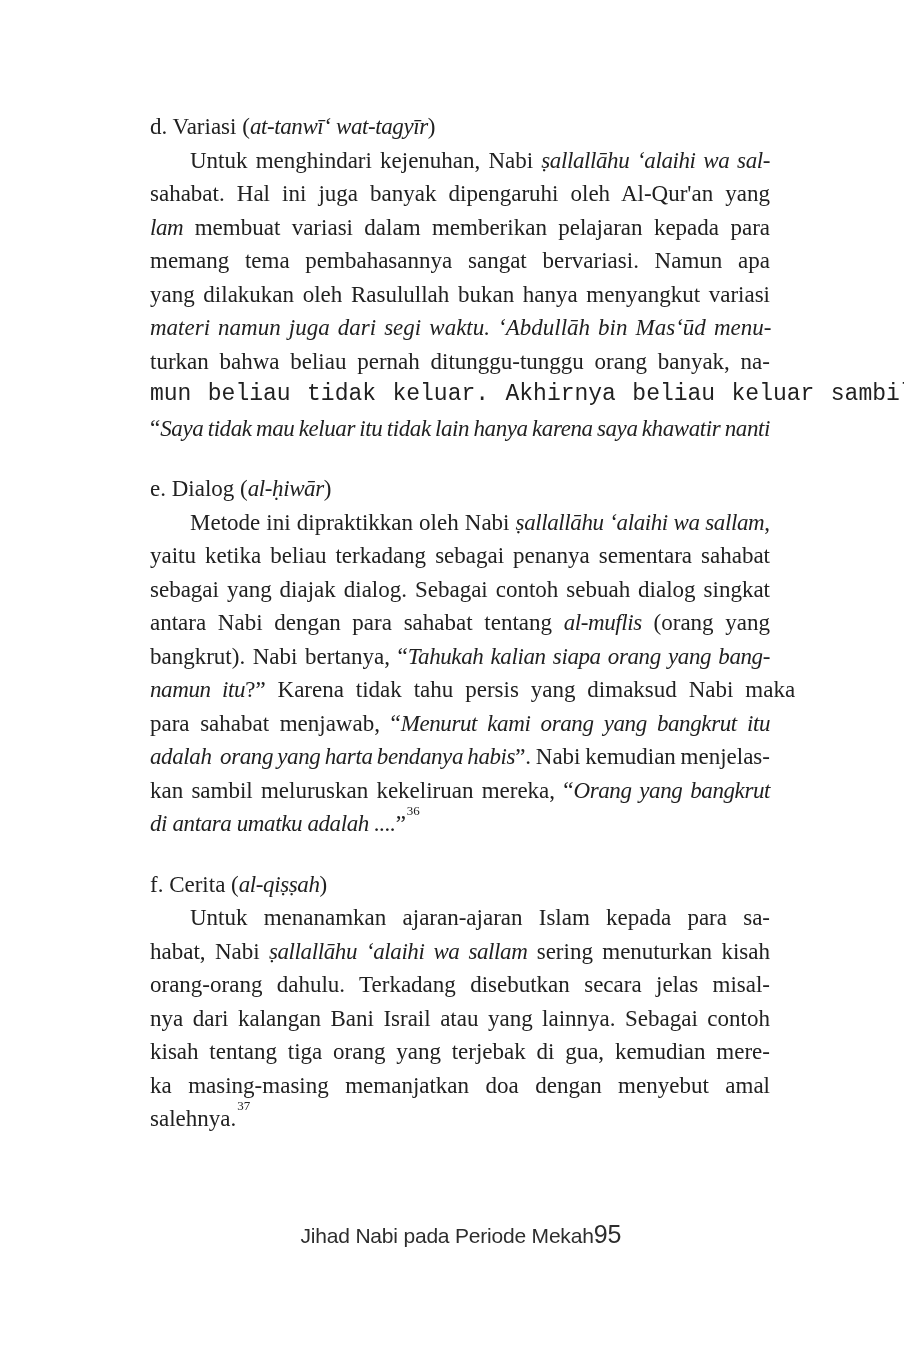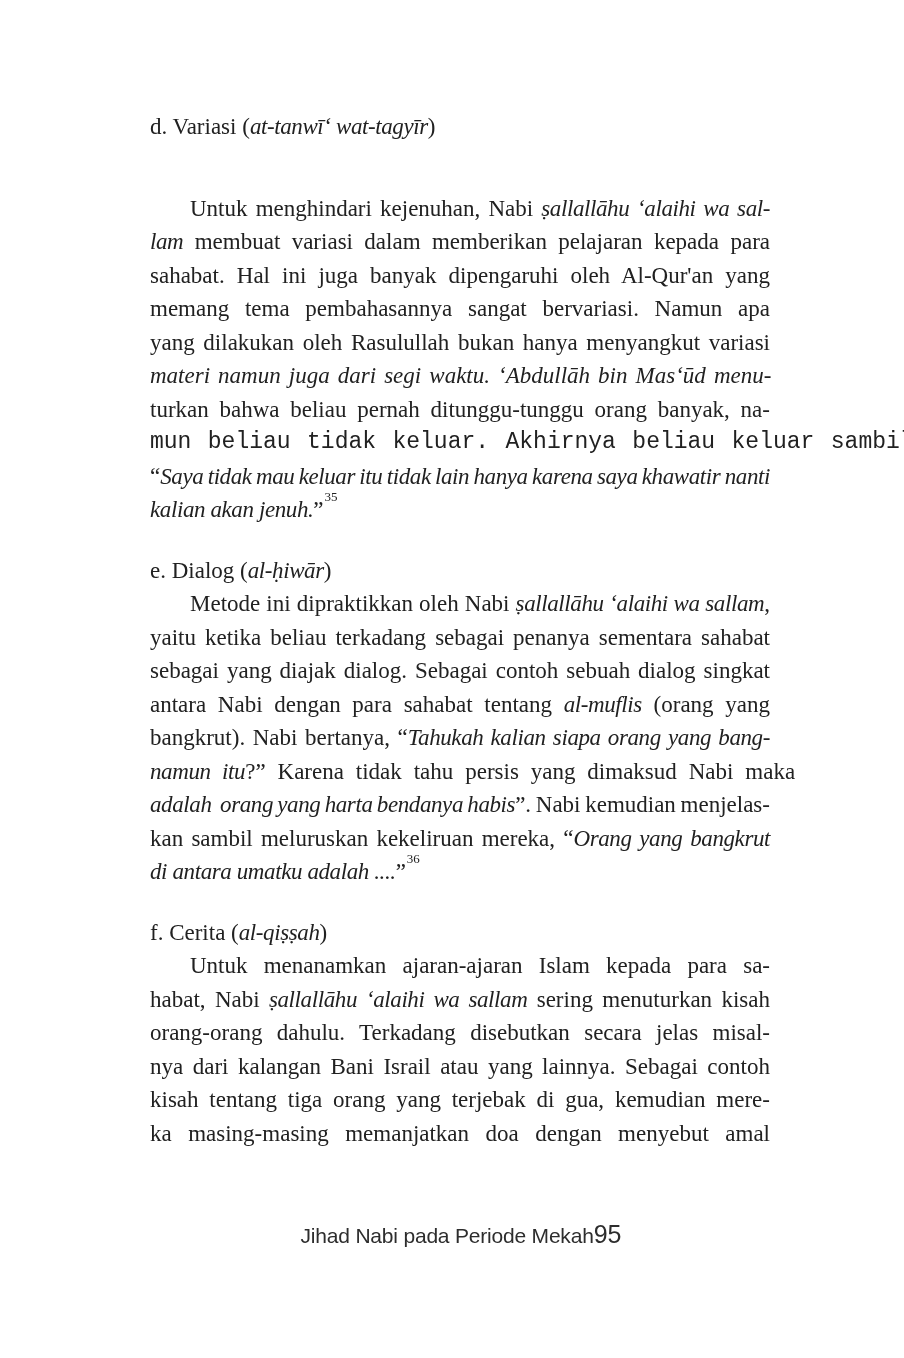--- a/index.html
+++ b/index.html
@@ -52,55 +52,56 @@
   .footer .title { font-size: 21px; letter-spacing: -0.2px; }
   .footer .pagenum { font-size: 25px; }
 </style>
 </head>
 <body>
 
 <div class="content" id="content">
     <div class="section">
       <div class="heading"><span>d. Variasi (</span><span class="it">at-tanwī‘ wat-tagyīr</span><span>)</span></div>
       <div class="para">
-        <div class="line indent" style="word-spacing: 2.39px; margin-top: 48px;"><span>Untuk menghindari kejenuhan, Nabi </span><span class="it">ṣallallāhu ‘alaihi wa sal-</span></div>
+        <div class="line indent" style="word-spacing: 2.39px;"><span>Untuk menghindari kejenuhan, Nabi </span><span class="it">ṣallallāhu ‘alaihi wa sal-</span></div>
+        <div class="line" style="word-spacing: 6.32px;"><span>sahabat. Hal ini juga banyak dipengaruhi oleh Al-Qur'an yang</span></div>
         <div class="line" style="word-spacing: 5.63px;"><span class="it">lam</span><span> membuat variasi dalam memberikan pelajaran kepada para</span></div>
-        <div class="line" style="word-spacing: 6.32px;"><span>sahabat. Hal ini juga banyak dipengaruhi oleh Al-Qur'an yang</span></div>
         <div class="line" style="word-spacing: 9.98px;"><span>memang tema pembahasannya sangat bervariasi. Namun apa</span></div>
         <div class="line" style="word-spacing: 2.89px;"><span>yang dilakukan oleh Rasulullah bukan hanya menyangkut variasi</span></div>
         <div class="line" style="word-spacing: 2.32px; font-style: italic;"><span>materi namun juga dari segi waktu. ‘Abdullāh bin Mas‘ūd menu-</span></div>
         <div class="line" style="word-spacing: 4.99px;"><span>turkan bahwa beliau pernah ditunggu-tunggu orang banyak, na-</span></div>
         <div class="line" style="word-spacing: 2.61px; font-family: Liberation Mono, monospace;"><span>mun beliau tidak keluar. Akhirnya beliau keluar sambil bersabda,</span></div>
         <div class="line" style="word-spacing: -1.04px;"><span>“</span><span class="it">Saya tidak mau keluar itu tidak lain hanya karena saya khawatir nanti</span></div>
-        <div class="line last"><span class="it">kalian akan jenuh.</span><span>”</span><sup class="fn">35</sup></div>
       </div>
     </div>
     <div class="section">
       <div class="heading"><span>e. Dialog (</span><span class="it">al-ḥiwār</span><span>)</span></div>
       <div class="para">
         <div class="line indent" style="word-spacing: 0.35px;"><span>Metode ini dipraktikkan oleh Nabi </span><span class="it">ṣallallāhu ‘alaihi wa sallam</span><span>,</span></div>
         <div class="line" style="word-spacing: 3.27px;"><span>yaitu ketika beliau terkadang sebagai penanya sementara sahabat</span></div>
         <div class="line" style="word-spacing: 2.21px;"><span>sebagai yang diajak dialog. Sebagai contoh sebuah dialog singkat</span></div>
         <div class="line" style="word-spacing: 5.94px;"><span>antara Nabi dengan para sahabat tentang </span><span class="it">al-muflis</span><span> (orang yang</span></div>
         <div class="line" style="word-spacing: 1.84px;"><span>bangkrut). Nabi bertanya, “</span><span class="it">Tahukah kalian siapa orang yang bang-</span></div>
         <div class="line" style="word-spacing: 6.15px;"><span class="it">namun itu</span><span>?” Karena tidak tahu persis yang dimaksud Nabi maka</span></div>
+        <div class="line" style="word-spacing: 4.81px;"><span>para sahabat menjawab, “</span><span class="it">Menurut kami orang yang bangkrut itu</span></div>
         <div class="line" style="word-spacing: -1.07px;"><span class="it">adalah&nbsp; orang yang harta bendanya habis</span><span>”. Nabi kemudian menjelas-</span></div>
         <div class="line" style="word-spacing: 2.43px;"><span>kan sambil meluruskan kekeliruan mereka, “</span><span class="it">Orang yang bangkrut</span></div>
         <div class="line last"><span class="it">di antara umatku adalah ....</span><span>”</span><sup class="fn">36</sup></div>
       </div>
     </div>
     <div class="section">
       <div class="heading"><span>f. Cerita (</span><span class="it">al-qiṣṣah</span><span>)</span></div>
       <div class="para">
         <div class="line indent" style="word-spacing: 10.46px;"><span>Untuk menanamkan ajaran-ajaran Islam kepada para sa-</span></div>
         <div class="line" style="word-spacing: 3.6px;"><span>habat, Nabi </span><span class="it">ṣallallāhu ‘alaihi wa sallam</span><span> sering menuturkan kisah</span></div>
         <div class="line" style="word-spacing: 8.62px;"><span>orang-orang dahulu. Terkadang disebutkan secara jelas misal-</span></div>
         <div class="line" style="word-spacing: 3.74px;"><span>nya dari kalangan Bani Israil atau yang lainnya. Sebagai contoh</span></div>
         <div class="line" style="word-spacing: 5.02px;"><span>kisah tentang tiga orang yang terjebak di gua, kemudian mere-</span></div>
         <div class="line" style="word-spacing: 10.72px;"><span>ka masing-masing memanjatkan doa dengan menyebut amal</span></div>
+        <div class="line last"><span>salehnya.</span><sup class="fn">37</sup></div>
       </div>
     </div>
   </div>
 
 <div class="footer">
   <span class="title">Jihad Nabi pada Periode Mekah</span>
   <span class="pagenum">95</span>
 </div>
 
 </body></html>

